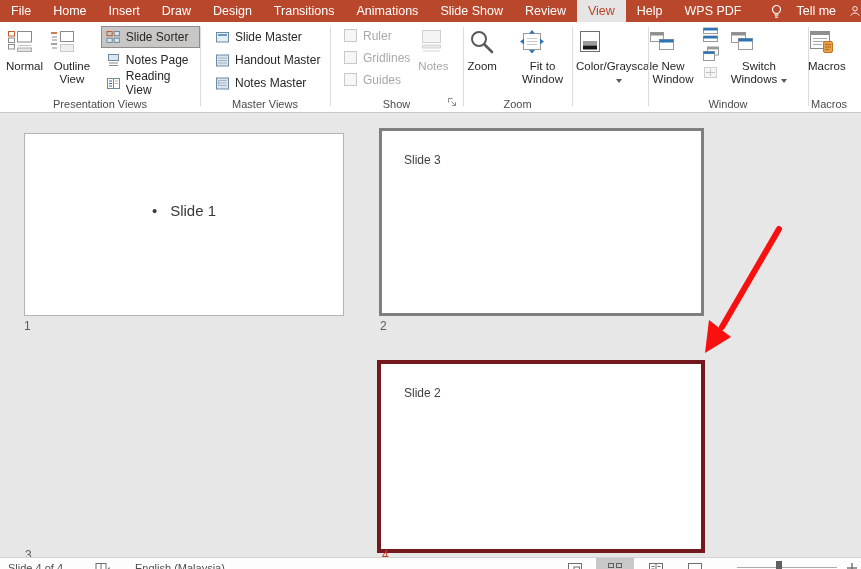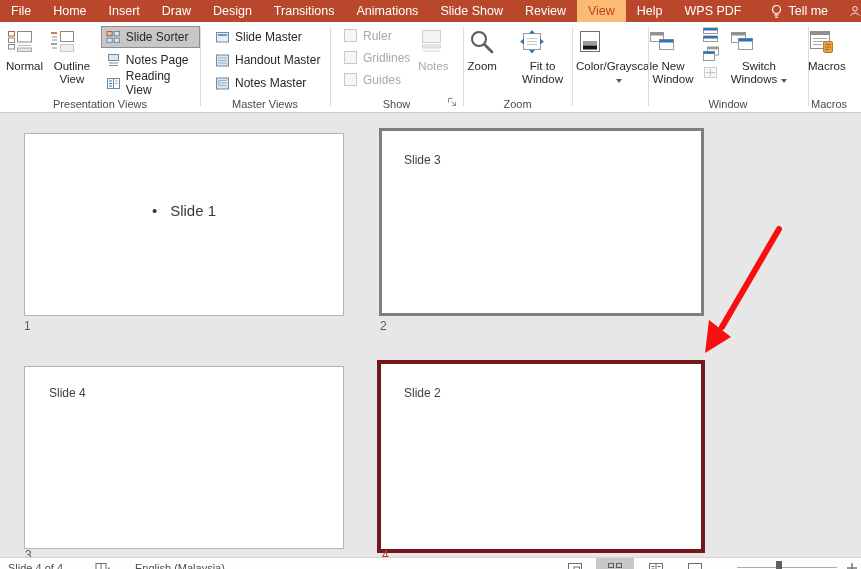--- a/index.html
+++ b/index.html
@@ -2,22 +2,22 @@
 <html><head>
 <meta charset="utf-8">
 <style>
   html,body{margin:0;padding:0}
   body{width:861px;height:569px;overflow:hidden;position:relative;
        font-family:"Liberation Sans","DejaVu Sans",sans-serif;background:#E7E7E7}
   
   .tabbar{position:absolute;top:0;left:0;width:861px;height:22px;background:#B9472B;
           display:flex;align-items:stretch;color:#fff;font-size:12.5px;white-space:nowrap}
   .tab{display:flex;align-items:center;padding:8px 11px}
-  .tab.active{background:#fdba74;color:#BE4428}
-  .tab-tellme{display:flex;align-items:center;gap:5px;padding:0 10px;margin-left:8px}
+  .tab.active{background:#e5e5e5;color:#BE4428}
+  .tab-tellme{display:flex;align-items:center;gap:13px;padding:0 10px;margin-left:8px}
   .edge-ic{display:flex;align-items:center;margin-left:auto;padding-right:0;width:12px;overflow:hidden}
   
   .ribbon{position:absolute;top:22px;left:0;width:861px;height:90px;background:#fff;
           border-bottom:1px solid #C9C9C9}
   .rgroup{position:absolute;top:0;height:90px}
   .gcontent{position:absolute;top:3px;left:0;right:0;display:flex;align-items:flex-start}
   .glabel{position:absolute;bottom:2px;left:0;right:0;text-align:center;font-size:11px;color:#4A4A4A}
   .vsep{position:absolute;top:5px;height:79px;width:1px;background:#DCDCDC}
   .btn-large{display:flex;flex-direction:column;align-items:flex-start;padding-top:3px;
              font-size:11.5px;color:#272727;text-align:center;line-height:13px}
@@ -392,23 +392,20 @@
       <span>Slide 1</span>
     </div>
   </div>
   <div class="slide-num" style="left:24px;top:206px">1</div>
 
   <div class="thumb" style="left:379px;top:15px;width:319px;height:182px;border:3px solid #7F7F7F">
     <span class="inlabel" style="left:22px;top:22px">Slide 3</span>
   </div>
   <div class="slide-num" style="left:380px;top:206px">2</div>
 
-  <div class="thumb thumb1-border" style="left:24px;top:253px;width:318px;height:181px">
-    <span class="inlabel" style="left:24px;top:19px">Slide 4</span>
-  </div>
   <div class="slide-num" style="left:25px;top:435px">3</div>
 
   <div class="thumb" style="left:377px;top:247px;width:320px;height:185px;border:4px solid #73191E">
     <span class="inlabel" style="left:23px;top:22px">Slide 2</span>
   </div>
   <div class="slide-num" style="left:382px;top:435px;color:#C23B2A">4</div>
 
   <svg class="arrow-svg" width="861" height="444" viewBox="0 113 861 444">
     <line x1="779" y1="229" x2="722" y2="327" stroke="#F80F0F" stroke-width="6" stroke-linecap="round"></line>
     <polygon points="705,353 731,337 709,320" fill="#F80F0F"></polygon>

